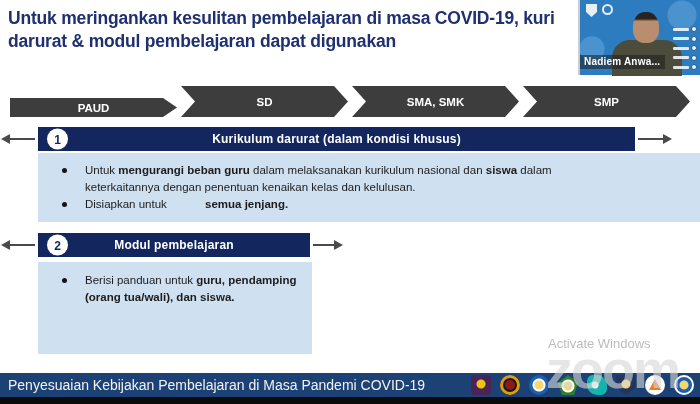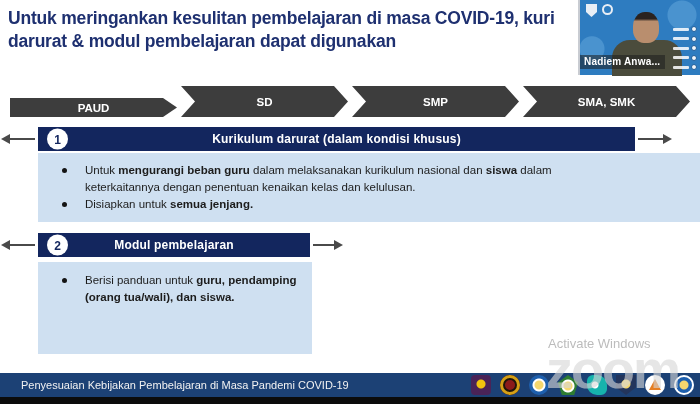--- a/index.html
+++ b/index.html
@@ -80,21 +80,21 @@
 
   
   .activate{position:absolute;left:548px;top:336px;color:#bcbcbc;font-size:13px;z-index:12;}
   .activate-sub{position:absolute;left:550px;top:353px;color:#c3c3c3;font-size:9px;z-index:12;}
   .zoom-mark{position:absolute;left:546px;top:342px;z-index:20;font-size:54px;font-weight:700;
     letter-spacing:-2px;color:rgba(214,214,214,0.62);line-height:1;}
 
   
   .footer{position:absolute;left:0;top:373px;width:700px;height:24px;background:var(--footer-blue);
     display:flex;align-items:center;z-index:10;}
-  .footer-text{color:#f2f2f2;font-size:11px;margin-left:21px;flex:none;text-align:center;}
+  .footer-text{color:#f2f2f2;font-size:14px;margin-left:8px;flex:none;text-align:center;}
   .footer-logos{margin-left:auto;margin-right:6px;display:flex;gap:9px;align-items:center;}
   .flogo{width:20px;height:20px;flex:none;}
   .flogo.l1{background:radial-gradient(circle at 50% 45%, #f1c40f 0 4px, #4a2357 5px);border-radius:4px;}
   .flogo.l2{background:#8b1a1a;border-radius:50%;box-shadow:inset 0 0 0 3px #d4a017, inset 0 0 0 5px #20150a;}
   .flogo.l3{background:radial-gradient(circle at 50% 50%, #f5d76e 0 4px, #ffffff 5px 6px, #1d5fae 7px);border-radius:50%;}
   .flogo.l4{background:radial-gradient(circle at 50% 55%, #f5d76e 0 4px, #ffffff 5px 6px, #2e7d32 7px);
     clip-path:polygon(50% 0,100% 38%,81% 100%,19% 100%,0 38%);}
   .flogo.l5{background:radial-gradient(circle at 40% 50%, #ffffff 0 3px, #16b3ac 4px);border-radius:30% 50% 30% 50%;}
   .flogo.l6{background:radial-gradient(circle at 50% 45%, #f5d76e 0 4px, #23355c 5px);
     clip-path:polygon(0 0,100% 0,100% 62%,50% 100%,0 62%);}
@@ -143,40 +143,40 @@
           <span class="handle-bar"></span>
           <span class="social-dot"></span>
         </div>
     </div>
     <div class="name-tag">Nadiem Anwa...</div>
   </div>
 
   <div class="chevron-bar">
     <div class="chev first">PAUD</div>
     <div class="chev notch">SD</div>
+    <div class="chev notch">SMA, SMK</div>
     <div class="chev notch">SMP</div>
-    <div class="chev notch">SMA, SMK</div>
   </div>
 
   <div class="h-arrow dir-left a1l"></div>
   <div class="sec-header h1-bar">
     <div class="num-circle">1</div>
     <div class="sec-title">Kurikulum darurat (dalam kondisi khusus)</div>
   </div>
   <div class="h-arrow dir-right a1r"></div>
 
   <div class="content-box box1">
     <ul class="bullets">
       <li>
           <span class="dot"></span>
           <span class="txt"><span>Untuk </span><span style="font-weight: 700;">mengurangi beban guru</span><span> dalam melaksanakan kurikulum nasional dan </span><span style="font-weight: 700;">siswa</span><span> dalam keterkaitannya dengan penentuan kenaikan kelas dan kelulusan.</span></span>
         </li>
       <li>
           <span class="dot"></span>
-          <span class="txt"><span>Disiapkan untuk </span><span style="font-weight: 700;">semua jenjang.</span></span>
+          <span class="txt"><span>Disiapkan untuk </span><span style="font-weight: 700; margin-left: 35px;">semua jenjang.</span></span>
         </li>
     </ul>
   </div>
 
   <div class="h-arrow dir-left a2l"></div>
   <div class="sec-header h2-bar">
     <div class="num-circle">2</div>
     <div class="sec-title">Modul pembelajaran</div>
   </div>
   <div class="h-arrow dir-right a2r"></div>

